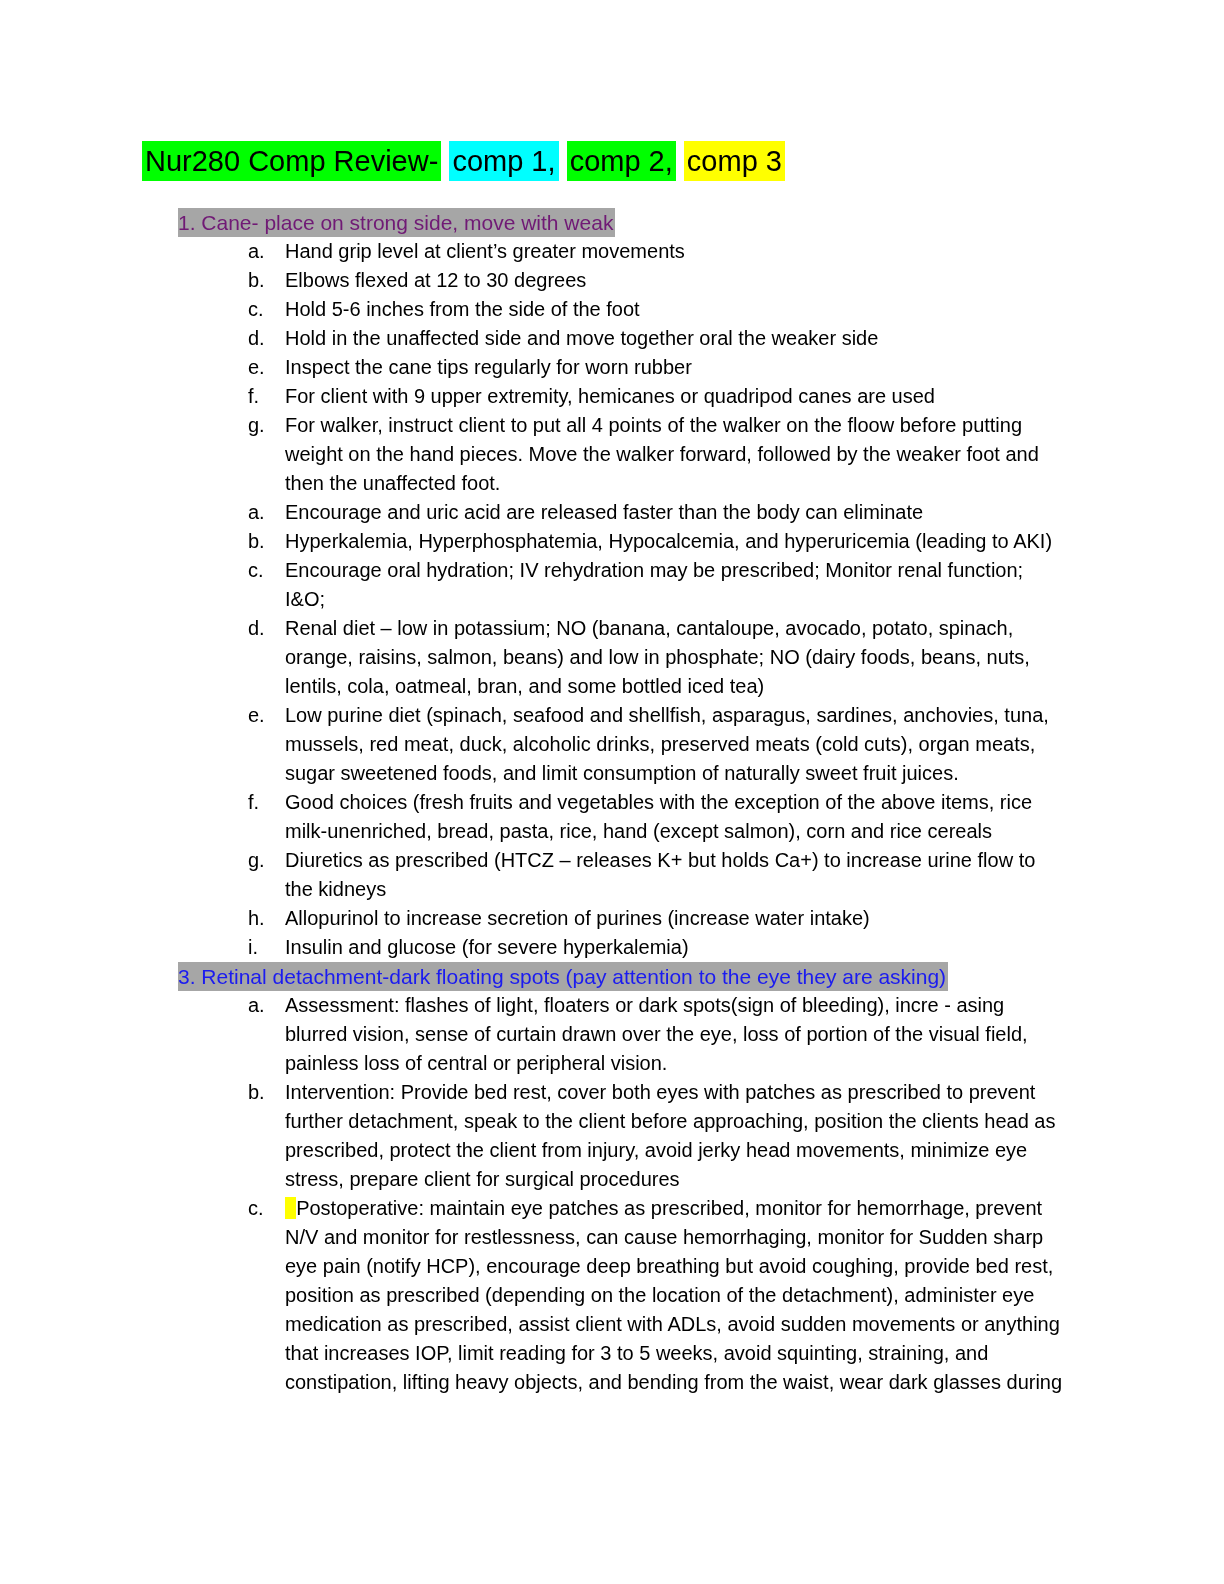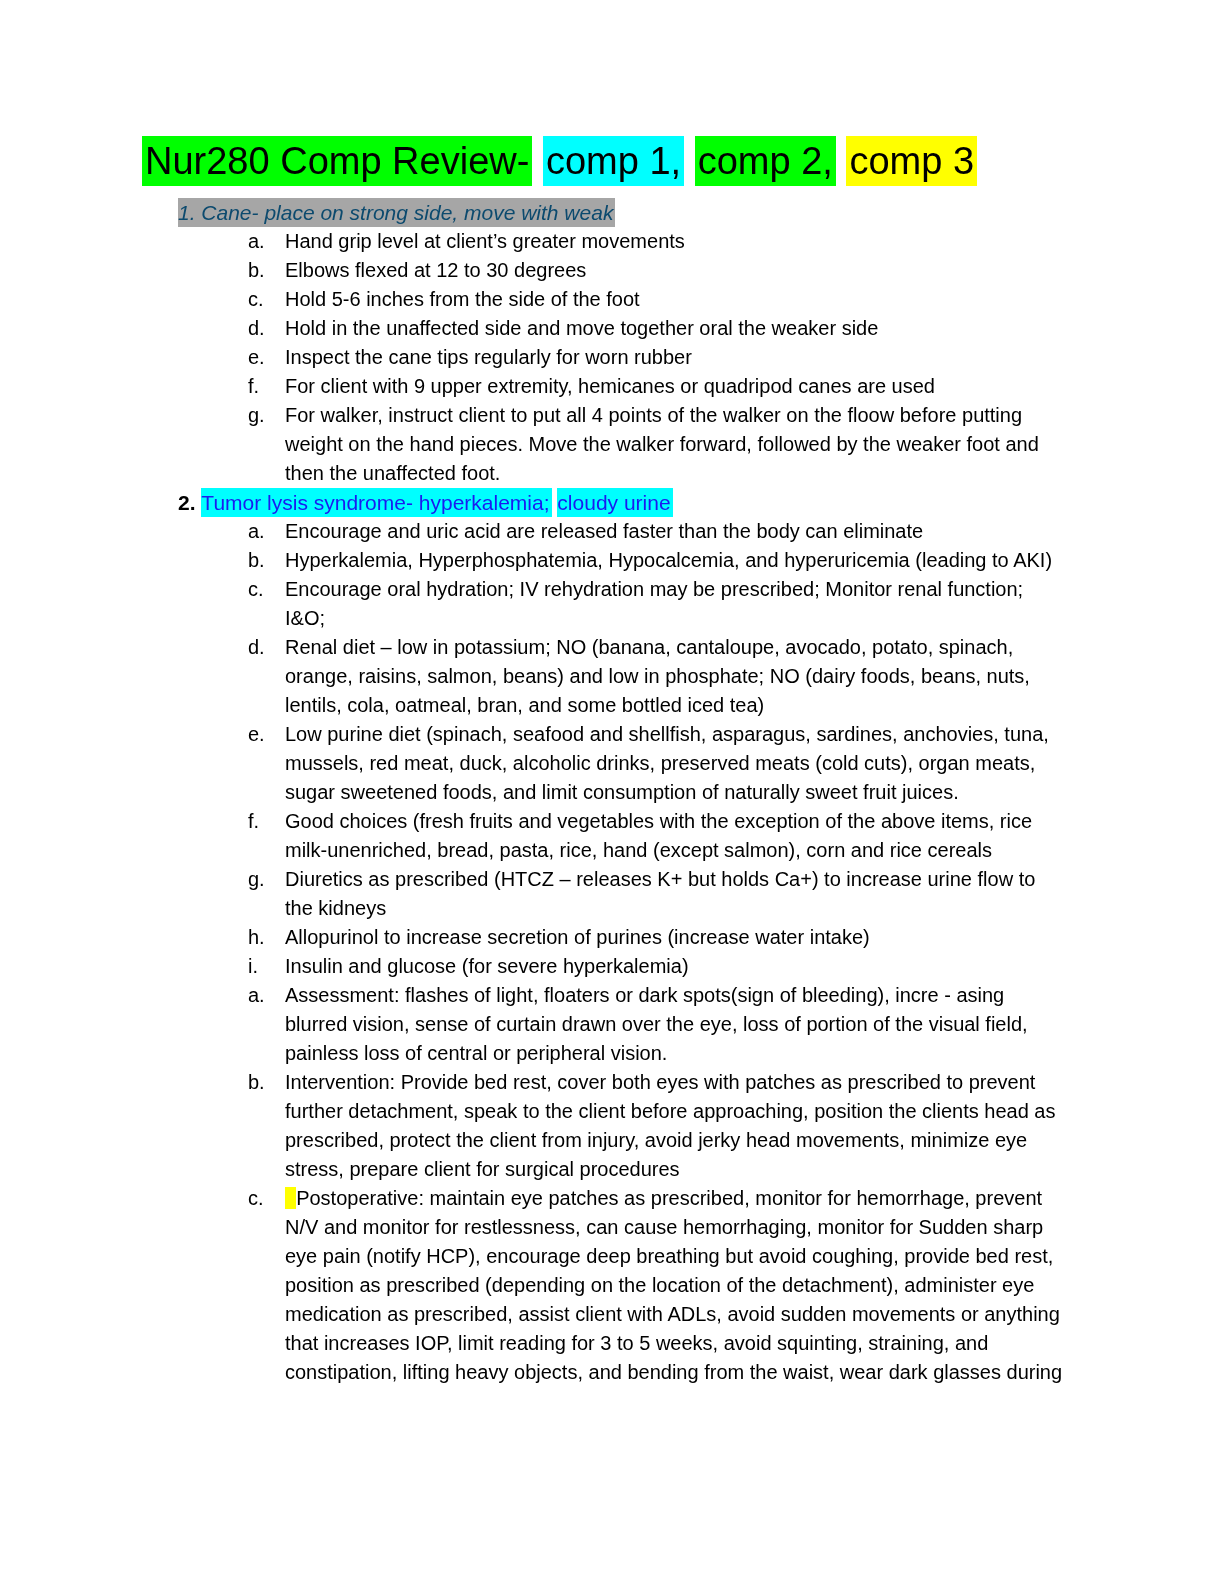--- a/index.html
+++ b/index.html
@@ -9,24 +9,24 @@
     height: 1584px;
     font-family: "Liberation Sans", sans-serif;
     color: #000000;
     overflow: hidden;
     position: relative;
   }
   .doc {
     padding: 140px 160px 0 142px;
   }
   .doc-title {
-    font-size: 38px;
+    font-size: 29px;
     font-weight: 400;
     line-height: 42px;
-    margin-bottom: 16px;
+    margin-bottom: 26px;
     white-space: nowrap;
   }
   .doc-title .hl {
     padding: 4px 3px;
   }
   .sec-heading {
     font-size: 21px;
     line-height: 29px;
     margin-left: 36px;
     white-space: nowrap;
@@ -50,21 +50,21 @@
   }
   .seg { }
 </style>
 </head>
 <body>
 
 <div class="doc">
   <h1 class="doc-title"><span class="seg hl" style="color: rgb(0, 0, 0); background: rgb(0, 255, 0);">Nur280 Comp Review-</span> <span class="seg hl" style="color: rgb(0, 0, 0); background: rgb(0, 255, 255);">comp 1,</span> <span class="seg hl" style="color: rgb(0, 0, 0); background: rgb(0, 255, 0);">comp 2,</span> <span class="seg hl" style="color: rgb(0, 0, 0); background: rgb(255, 255, 0);">comp 3</span></h1>
   <main>
       <section>
-        <div class="sec-heading"><span class="seg hl" style="color: #0c4a6e; background: rgb(166, 166, 166); font-style: italic;">1. Cane- place on strong side, move with weak</span></div>
+        <div class="sec-heading"><span class="seg hl" style="color: #701a75; background: rgb(166, 166, 166);">1. Cane- place on strong side, move with weak</span></div>
         <div class="item">
           <span class="letter">a.</span>
           <span class="itext"><span class="seg">Hand grip level at client’s greater movements</span></span>
         </div>
         <div class="item">
           <span class="letter">b.</span>
           <span class="itext"><span class="seg">Elbows flexed at 12 to 30 degrees</span></span>
         </div>
         <div class="item">
           <span class="letter">c.</span>
@@ -81,21 +81,20 @@
         <div class="item">
           <span class="letter">f.</span>
           <span class="itext"><span class="seg">For client with 9 upper extremity, hemicanes or quadripod canes are used</span></span>
         </div>
         <div class="item">
           <span class="letter">g.</span>
           <span class="itext"><span class="seg">For walker, instruct client to put all 4 points of the walker on the floow before putting weight on the hand pieces. Move the walker forward, followed by the weaker foot and then the unaffected foot.</span></span>
         </div>
       </section>
       <section>
-        <div class="sec-heading"><span class="seg" style="color: rgb(0, 0, 0); font-weight: 700;">2. </span><span class="seg hl" style="color: rgb(27, 27, 240); background: rgb(0, 255, 255);">Tumor lysis syndrome- hyperkalemia;</span><span class="seg" style="color: rgb(0, 0, 0);"> </span><span class="seg hl" style="color: rgb(27, 27, 240); background: rgb(0, 255, 255);">cloudy urine</span></div>
         <div class="item">
           <span class="letter">a.</span>
           <span class="itext"><span class="seg">Encourage and uric acid are released faster than the body can eliminate</span></span>
         </div>
         <div class="item">
           <span class="letter">b.</span>
           <span class="itext"><span class="seg">Hyperkalemia, Hyperphosphatemia, Hypocalcemia, and hyperuricemia (leading to AKI)</span></span>
         </div>
         <div class="item">
           <span class="letter">c.</span>
@@ -120,20 +119,21 @@
         <div class="item">
           <span class="letter">h.</span>
           <span class="itext"><span class="seg">Allopurinol to increase secretion of purines (increase water intake)</span></span>
         </div>
         <div class="item">
           <span class="letter">i.</span>
           <span class="itext"><span class="seg">Insulin and glucose (for severe hyperkalemia)</span></span>
         </div>
       </section>
       <section>
+        <div class="sec-heading"><span class="seg hl" style="color: rgb(27, 27, 240); background: rgb(166, 166, 166);">3. Retinal detachment-dark floating spots (pay attention to the eye they are asking)</span></div>
         <div class="item">
           <span class="letter">a.</span>
           <span class="itext"><span class="seg">Assessment: flashes of light, floaters or dark spots(sign of bleeding), incre - asing blurred vision, sense of curtain drawn over the eye, loss of portion of the visual field, painless loss of central or peripheral vision.</span></span>
         </div>
         <div class="item">
           <span class="letter">b.</span>
           <span class="itext"><span class="seg">Intervention: Provide bed rest, cover both eyes with patches as prescribed to prevent further detachment, speak to the client before approaching, position the clients head as prescribed, protect the client from injury, avoid jerky head movements, minimize eye stress, prepare client for surgical procedures</span></span>
         </div>
         <div class="item">
           <span class="letter">c.</span>

